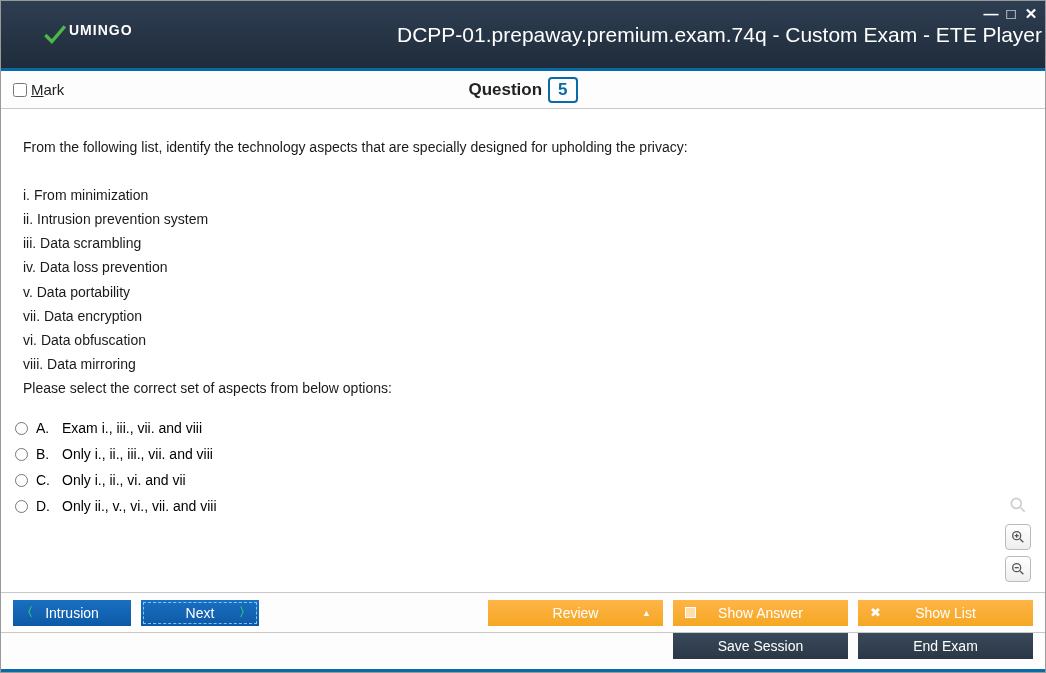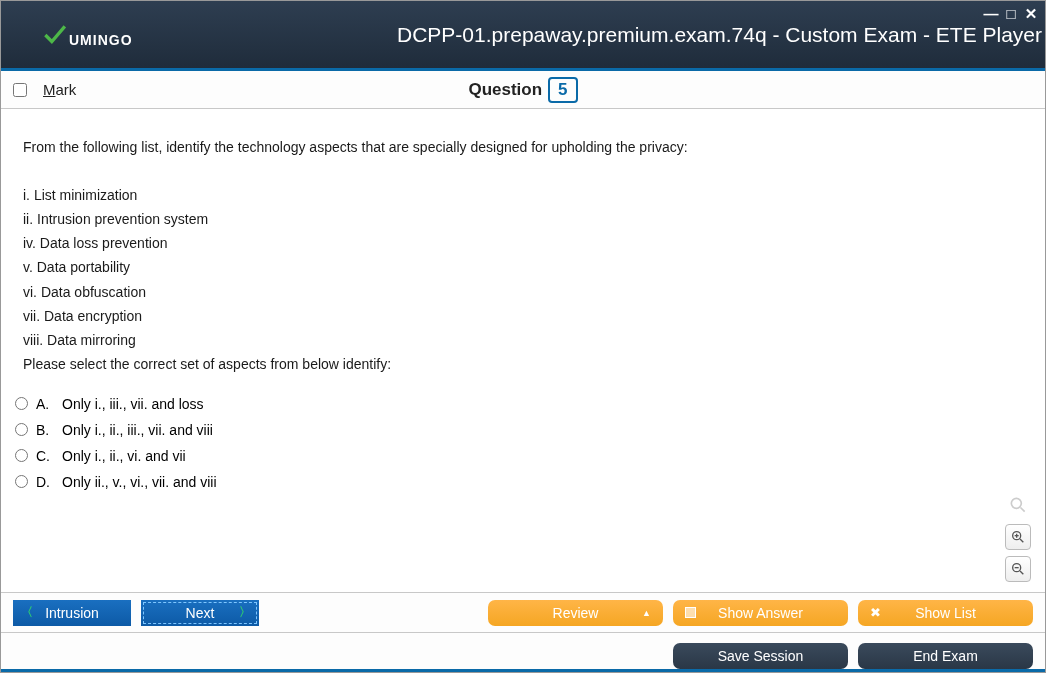--- a/index.html
+++ b/index.html
@@ -1,30 +1,30 @@
 <!DOCTYPE html>
 <html><head>
 <meta charset="utf-8">
 <style>
   * { box-sizing: border-box; margin: 0; padding: 0; }
   body { font-family: Arial, sans-serif; font-size: 13px; background: #fff; }
   .window { width: 1046px; height: 673px; border: 1px solid #999; position: relative; display: flex; flex-direction: column; }
   
   
   .titlebar { background: linear-gradient(#2e3e51,#1f2c3b); height: 70px; border-bottom: 3px solid #0a6aa8; position: relative; display:flex; align-items:center; }
-  .logo { display:flex; align-items:flex-end; margin-left:40px; gap:2px; }
+  .logo { display:flex; align-items:flex-start; margin-left:40px; gap:2px; }
   .logo-check { width:26px; height:26px; }
   .logo-text { color:#fff; font-weight:bold; letter-spacing:1px; font-size:14px;}
   .title { position:absolute; left:0; right:3px; text-align:right; color:#fff; font-size:21px; }
   .win-controls { position:absolute; top:4px; right:6px; display:flex; gap:4px; color:#fff; font-size:15px; font-weight:bold;}
   .win-controls span { cursor:pointer; width:16px; text-align:center;}
   
   
   .qbar { height:38px; border-bottom:1px solid #c8c8c8; background:#fdfdfd; display:flex; align-items:center; position:relative; padding:0 12px;}
-  .mark-wrap { display:flex; align-items:center; gap:16px; }
+  .mark-wrap { display:flex; align-items:center; gap:4px; }
   .mark-wrap input { width:14px; height:14px;}
   .mark-wrap label { font-size:15px; color:#222;}
   .mark-wrap .u { text-decoration:underline;}
   .qcounter { position:absolute; left:0; right:0; text-align:center; font-size:17px; color:#333; display:flex; justify-content:center; align-items:center; gap:6px; pointer-events:none;}
   .qcounter .lbl { font-weight:bold; color:#222;}
   .qcounter .box { border:2px solid #0a6aa8; border-radius:4px; padding:1px 8px; color:#0a6aa8; font-weight:bold; pointer-events:auto;}
   .qcounter .of { color:#555;}
   
   
   .content { flex:1; overflow:auto; position:relative; padding:22px 14px 10px 14px; }
@@ -34,32 +34,32 @@
   .opt { display:flex; align-items:center; gap:8px; margin-bottom:10px; font-size:14px;}
   .opt input { width:13px; height:13px;}
   .opt .letter { width:18px;}
   
   .zoom-tools { position:absolute; right:14px; bottom:10px; display:flex; flex-direction:column; gap:6px;}
   .zoom-tools .zbtn { width:26px; height:26px; border:1px solid #bbb; border-radius:4px; background:linear-gradient(#fff,#eee); display:flex; align-items:center; justify-content:center; cursor:pointer; color:#555;}
   .zoom-tools .zsearch { width:26px; height:26px; display:flex; align-items:center; justify-content:center; color:#bbb; cursor:pointer;}
   
   
   .btnbar1 { height:40px; border-top:1px solid #c8c8c8; background:#fdfdfd; display:flex; align-items:center; padding:0 12px; gap:10px;}
-  .btnbar2 { height:40px; border-top:1px solid #c8c8c8; background:#fdfdfd; display:flex; align-items:flex-end; justify-content:flex-end; padding:0 12px; gap:10px; border-bottom:3px solid #0a6aa8;}
+  .btnbar2 { height:40px; border-top:1px solid #c8c8c8; background:#fdfdfd; display:flex; align-items:flex-start; justify-content:flex-end; padding:0 12px; gap:10px; border-bottom:3px solid #0a6aa8;}
   .spacer { flex:1; }
   
   .btn { height:26px; display:flex; align-items:center; justify-content:center; color:#fff; font-size:14px; cursor:pointer; position:relative; font-family:Arial; min-width:118px;}
   .btn-blue { background:linear-gradient(#1a6fc0,#0d5aa6); }
   .btn-blue.focused { outline:1px dashed #7ec6ff; outline-offset:-3px;}
   .btn-orange { background:linear-gradient(#ffb547,#f5a623); }
   .btn-dark { background:linear-gradient(#3a4a5c,#2a3746); }
   .btn .arrow { font-size:12px; font-weight:bold;}
   .btn .arrow.l { position:absolute; left:8px; color:#2ecc71;}
   .btn .arrow.r { position:absolute; right:8px; color:#2ecc71;}
-  .btn.wide { min-width:175px;border-radius:7px; }
+  .btn.wide { min-width:175px; }
   .btn .up { font-size:9px; position:absolute; right:12px;}
   .btn .sq { width:11px; height:11px; background:rgba(255,255,255,0.6); border:1px solid #fff; position:absolute; left:12px;}
   .btn .x { position:absolute; left:12px; color:#fff; font-size:13px;}
   
 </style>
 </head>
 <body>
 
 <div class="window">
 
@@ -87,35 +87,36 @@
       <span class="lbl">Question</span>
       <span class="box">5</span>
     </div>
   </div>
 
   <div class="content">
     <div class="stem">
       <p>From the following list, identify the technology aspects that are specially designed for upholding the privacy:</p>
       <p>&nbsp;</p>
       <div id="stem-lines">
-          <p>i. List minimization</p>
+          <p>i. From minimization</p>
           <p>ii. Intrusion prevention system</p>
+          <p>iii. Data scrambling</p>
           <p>iv. Data loss prevention</p>
           <p>v. Data portability</p>
+          <p>vii. Data encryption</p>
           <p>vi. Data obfuscation</p>
-          <p>vii. Data encryption</p>
           <p>viii. Data mirroring</p>
         </div>
-      <p>Please select the correct set of aspects from below identify:</p>
+      <p>Please select the correct set of aspects from below options:</p>
     </div>
     <div class="options" id="options">
         <div class="opt">
           <input type="radio" name="ans" style="">
           <span class="letter">A.</span>
-          <span>Only i., iii., vii. and loss</span>
+          <span>Exam i., iii., vii. and viii</span>
         </div>
         <div class="opt">
           <input type="radio" name="ans" style="">
           <span class="letter">B.</span>
           <span>Only i., ii., iii., vii. and viii</span>
         </div>
         <div class="opt">
           <input type="radio" name="ans" style="">
           <span class="letter">C.</span>
           <span>Only i., ii., vi. and vii</span>

